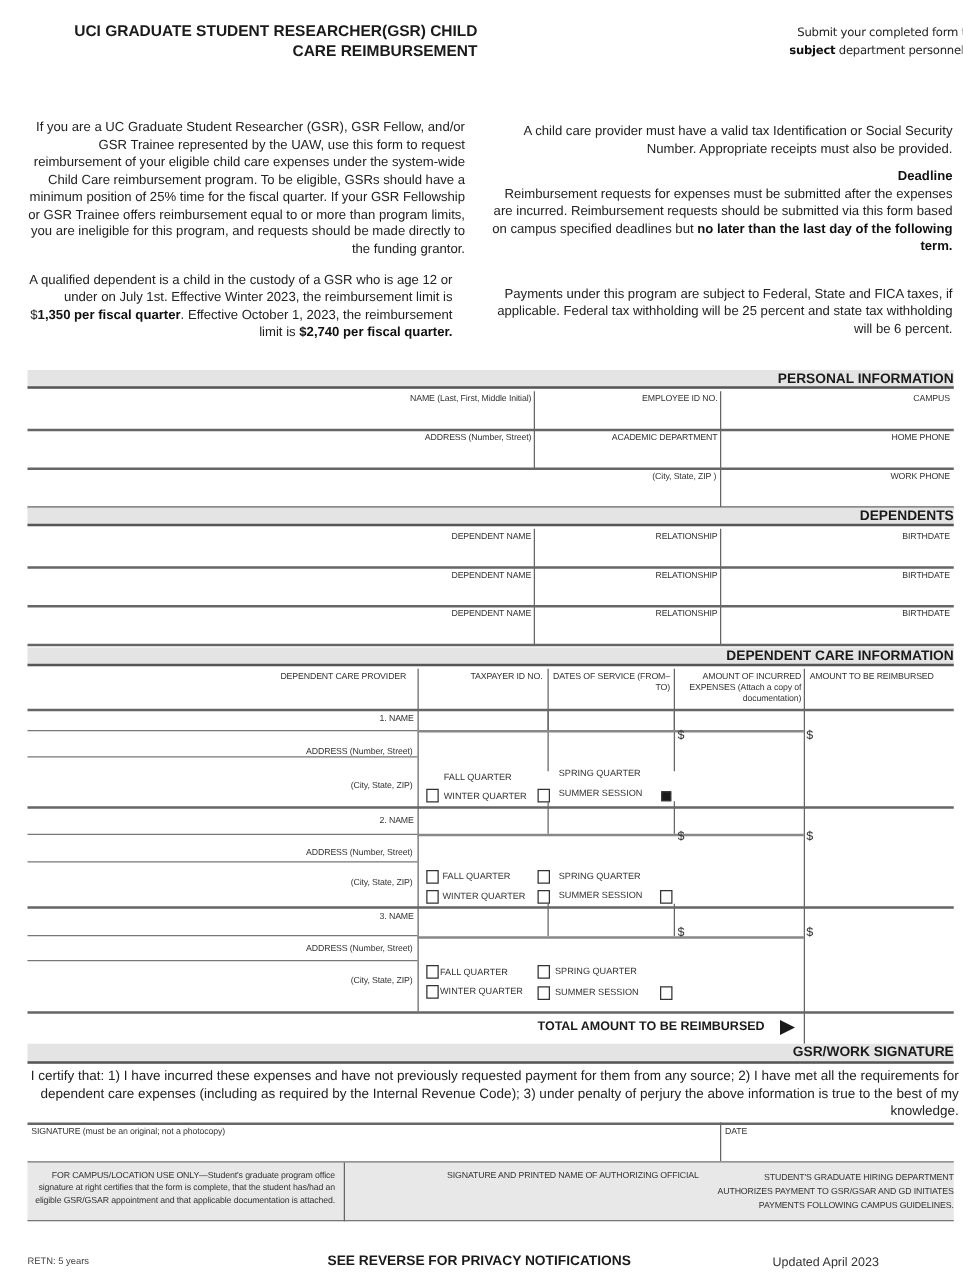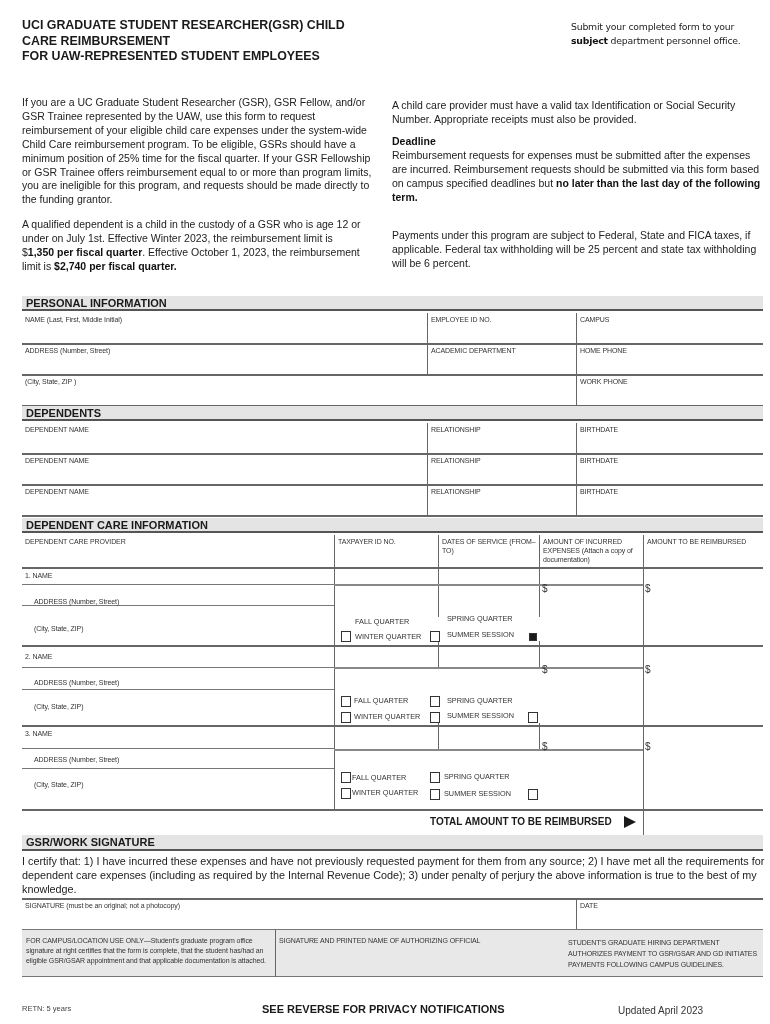--- a/index.html
+++ b/index.html
@@ -1,18 +1,18 @@
 <!DOCTYPE html>
 <html><head>
 <meta charset="utf-8">
 <style>
   * { box-sizing: border-box; margin: 0; padding: 0; }
   html, body { width: 770px; height: 1024px; background: #ffffff; overflow: hidden; }
   body { position: relative; font-family: "Liberation Sans", sans-serif; color: #1e1e1e; }
-  .abs { position: absolute; }
+  .abs { position: absolute; text-align: right; }
   .title { left: 22px; top: 18px; width: 360px; font-weight: bold; font-size: 12.4px; line-height: 15.6px; color: #1a1a1a; }
   .submit { left: 531px; top: 20px; width: 230px; font-family: "DejaVu Sans", sans-serif; font-size: 9.3px; line-height: 14px; color: #222; letter-spacing: -0.2px; margin-left: 40px; }
   .para { font-size: 10.5px; line-height: 13.9px; color: #222; }
   .p-left1 { left: 22px; top: 96px; width: 350px; }
   .p-left2 { left: 22px; top: 218px; width: 340px; }
   .p-right1 { left: 392px; top: 99px; width: 370px; }
   .p-right2 { left: 392px; top: 135px; width: 370px; }
   .p-right3 { left: 392px; top: 229px; width: 370px; }
   b { font-weight: bold; color: #111; }
 
@@ -28,21 +28,20 @@
   .field { position: absolute; }
   .footer-box { left: 22px; top: 929px; width: 741px; height: 48px; background: #e8e8e8; border-top: 1px solid #777; border-bottom: 1px solid #777; }
   .arrow { position: absolute; width: 0; height: 0; border-top: 6px solid transparent; border-bottom: 6px solid transparent; border-left: 12px solid #1a1a1a; }
 </style>
 </head>
 <body>
 
 <div class="abs title">
   <div>UCI GRADUATE STUDENT RESEARCHER(GSR) CHILD</div>
   <div>CARE REIMBURSEMENT</div>
-  <div>FOR UAW-REPRESENTED STUDENT EMPLOYEES</div>
 </div>
 <div class="abs submit">
   <div>Submit your completed form to your</div>
   <div><b>subject</b><span> department personnel office.</span></div>
 </div>
 
 <div class="abs para p-left1">If you are a UC Graduate Student Researcher (GSR), GSR Fellow, and/or GSR Trainee represented by the UAW, use this form to request reimbursement of your eligible child care expenses under the  system-wide Child Care reimbursement program. To be eligible, GSRs should have a minimum position of 25% time for the fiscal quarter. If your GSR Fellowship or GSR Trainee offers reimbursement equal to or more than program limits, you are ineligible for this program, and requests should be made directly to the funding grantor.</div>
 <div class="abs para p-left2"><span>A qualified dependent is a child in the custody of a GSR who is  age 12 or under on July 1st. Effective Winter 2023,  the reimbursement limit is $</span><b>1,350 per fiscal quarter</b><span>. Effective October 1, 2023, the reimbursement limit is </span><b>$2,740 per fiscal quarter.</b></div>
 <div class="abs para p-right1">A child care provider must have a valid tax Identification or Social Security Number.  Appropriate receipts must also be provided.</div>
 <div class="abs para p-right2">

